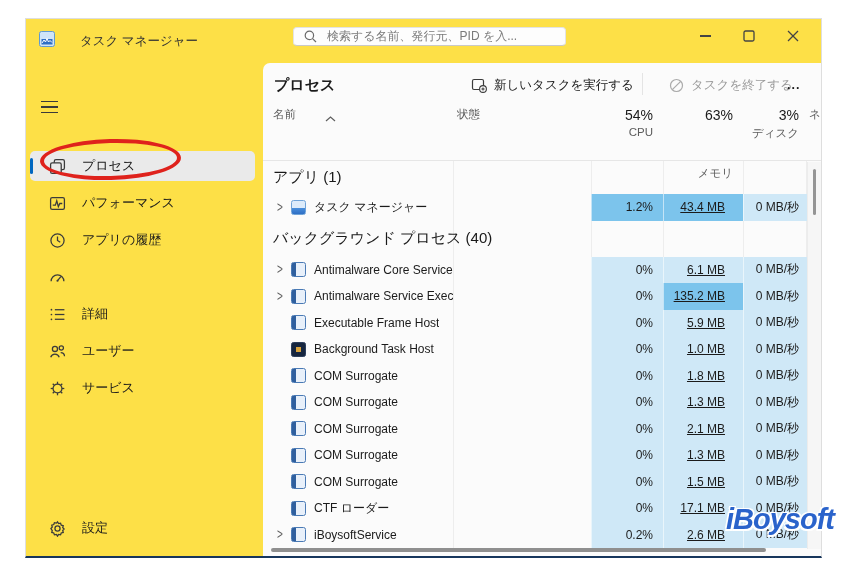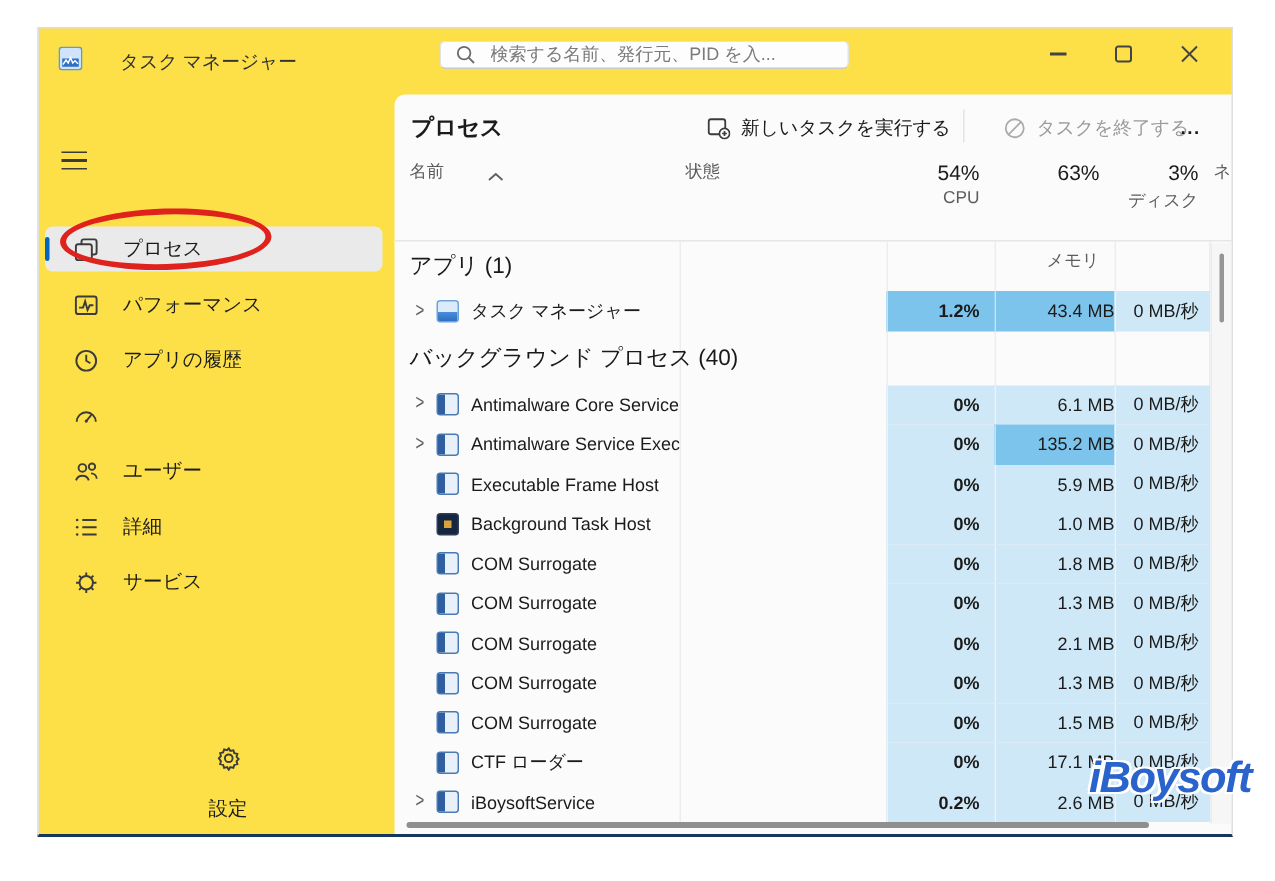--- a/index.html
+++ b/index.html
@@ -30,21 +30,21 @@
   .hamburger{position:absolute;left:13px;top:32px;width:26px;height:24px;display:flex;
              flex-direction:column;justify-content:center;gap:4px;padding-left:2px;}
   .hamburger i{display:block;width:17px;height:1.6px;background:#3a3a3a;}
   .nav{position:absolute;left:4px;top:88px;right:8px;}
   .nav-item{position:relative;height:30px;margin-bottom:7px;display:flex;align-items:center;
             gap:16px;padding-left:19px;border-radius:5px;font-size:13px;color:#1b1b1b;}
   .nav-item.selected{background:#eaeaea;}
   .nav-item.selected::before{content:"";position:absolute;left:0;top:7px;width:3px;height:16px;
             border-radius:2px;background:var(--accent,#0067c0);}
   .nav-item svg{flex:none;}
-  .settings-item{position:absolute;left:4px;bottom:13px;right:8px;margin-bottom:16px;flex-direction:column;}
+  .settings-item{position:absolute;left:4px;bottom:13px;right:8px;margin-bottom:0;}
 
   
   .toolbar{position:relative;height:44px;}
   .page-title{position:absolute;left:11px;top:13px;font-size:15px;font-weight:700;}
   .tb-btn{position:absolute;top:8px;height:28px;display:flex;align-items:center;gap:7px;
           font-size:12.5px;color:#1b1b1b;padding:0 6px;border-radius:4px;}
   .tb-btn.run{left:202px;}
   .tb-btn.end{left:400px;color:#9b9b9b;}
   .tb-sep{position:absolute;left:379px;top:10px;width:1px;height:22px;background:#e4e4e4;}
   .tb-btn.more{left:518px;font-weight:700;letter-spacing:1px;color:#1b1b1b;}
@@ -82,22 +82,22 @@
   .picon-taskmgr{background:linear-gradient(180deg,#dcebfa 0 52%,#4a90dd 52%,#2f6fc4 100%);
                  border:1px solid #6fa3d8;}
   .picon-win{background:linear-gradient(90deg,#2f5f9e 0 34%,#e8f0fa 34% 100%);
              border:1px solid #4a7ab5;}
   .picon-dark{background:#16263f;border:1px solid #2c3e5c;position:relative;}
   .picon-dark::after{content:"";position:absolute;left:4px;top:4px;width:5px;height:5px;
                      background:#d9a33c;}
   .pname{white-space:nowrap;overflow:hidden;}
   .c-status{width:138px;}
   .c-val{display:flex;align-items:center;justify-content:flex-end;}
-  .c-cpu{width:72px;padding-right:10px;font-weight:bold;}
-  .c-mem{width:80px;padding-right:0;}
+  .c-cpu{width:72px;padding-right:10px;}
+  .c-mem{width:80px;padding-right:18px;text-decoration:underline;}
   .c-disk{width:64px;padding-right:8px;}
   .heat-l{background:var(--heat-l,#cfe8f7);box-shadow:inset 1px 0 0 rgba(255,255,255,.55);}
   .heat-m{background:var(--heat-m,#7cc4ec);box-shadow:inset 1px 0 0 rgba(255,255,255,.55);}
 
   
   .vscroll{position:absolute;right:0;top:99px;bottom:7px;width:14px;background:#f6f6f6;
            border-left:1px solid #ececec;}
   .vthumb{position:absolute;left:5px;top:7px;width:3px;height:46px;border-radius:2px;background:#959595;}
   .hscroll{position:absolute;left:8px;bottom:4px;width:495px;height:4px;border-radius:2px;background:#8f8f8f;}
 
@@ -185,37 +185,37 @@
           </div>
           <div class="nav-item">
             <svg width="17" height="17" viewBox="0 0 16 16" fill="none" stroke="#3b3b3b" stroke-width="1.2">
               <path d="M2 11.5 a6 6 0 1 1 12 0"></path>
               <line x1="8" y1="11" x2="11.2" y2="7.2"></line>
               <circle cx="8" cy="11" r="1" fill="#3b3b3b" stroke="none"></circle>
             </svg>
           </div>
           <div class="nav-item">
             <svg width="17" height="17" viewBox="0 0 16 16" fill="none" stroke="#3b3b3b" stroke-width="1.2">
-              <circle cx="5.6" cy="5.6" r="2.4"></circle>
-              <path d="M1.6 13.4 a4.2 4.2 0 0 1 8 0"></path>
-              <circle cx="11.6" cy="4.8" r="2"></circle>
-              <path d="M11 9 a3.6 3.6 0 0 1 3.6 3.4"></path>
-            </svg>
-            <span>ユーザー</span>
-          </div>
-          <div class="nav-item">
-            <svg width="17" height="17" viewBox="0 0 16 16" fill="none" stroke="#3b3b3b" stroke-width="1.2">
               <line x1="5.5" y1="3.5" x2="14.5" y2="3.5"></line>
                 <circle cx="2.3" cy="3.5" r="0.8" fill="#3b3b3b" stroke="none"></circle>
               <line x1="5.5" y1="8" x2="14.5" y2="8"></line>
                 <circle cx="2.3" cy="8" r="0.8" fill="#3b3b3b" stroke="none"></circle>
               <line x1="5.5" y1="12.5" x2="14.5" y2="12.5"></line>
                 <circle cx="2.3" cy="12.5" r="0.8" fill="#3b3b3b" stroke="none"></circle>
             </svg>
             <span>詳細</span>
+          </div>
+          <div class="nav-item">
+            <svg width="17" height="17" viewBox="0 0 16 16" fill="none" stroke="#3b3b3b" stroke-width="1.2">
+              <circle cx="5.6" cy="5.6" r="2.4"></circle>
+              <path d="M1.6 13.4 a4.2 4.2 0 0 1 8 0"></path>
+              <circle cx="11.6" cy="4.8" r="2"></circle>
+              <path d="M11 9 a3.6 3.6 0 0 1 3.6 3.4"></path>
+            </svg>
+            <span>ユーザー</span>
           </div>
           <div class="nav-item">
             <svg width="17" height="17" viewBox="0 0 16 16" fill="none" stroke="#3b3b3b" stroke-width="1.2">
               <circle cx="8" cy="8" r="4.2"></circle>
               <line x1="8" y1="1.6" x2="8" y2="3.8"></line>
                 <line x1="8" y1="12.2" x2="8" y2="14.4"></line>
               <line x1="1.6" y1="8" x2="3.8" y2="8"></line>
                 <line x1="12.2" y1="8" x2="14.4" y2="8"></line>
               <line x1="3.5" y1="3.5" x2="5" y2="5"></line>
                 <line x1="11" y1="11" x2="12.5" y2="12.5"></line>

